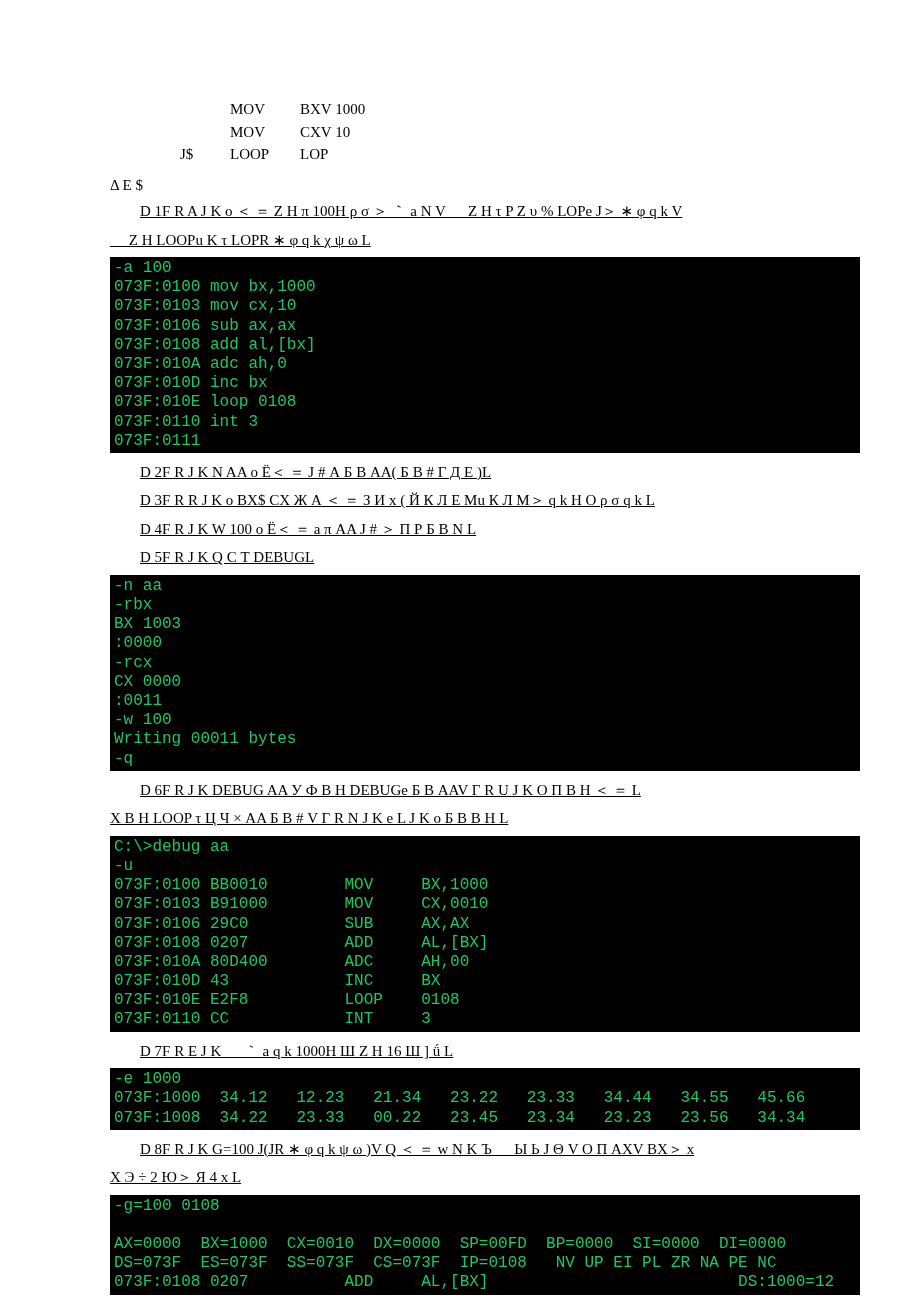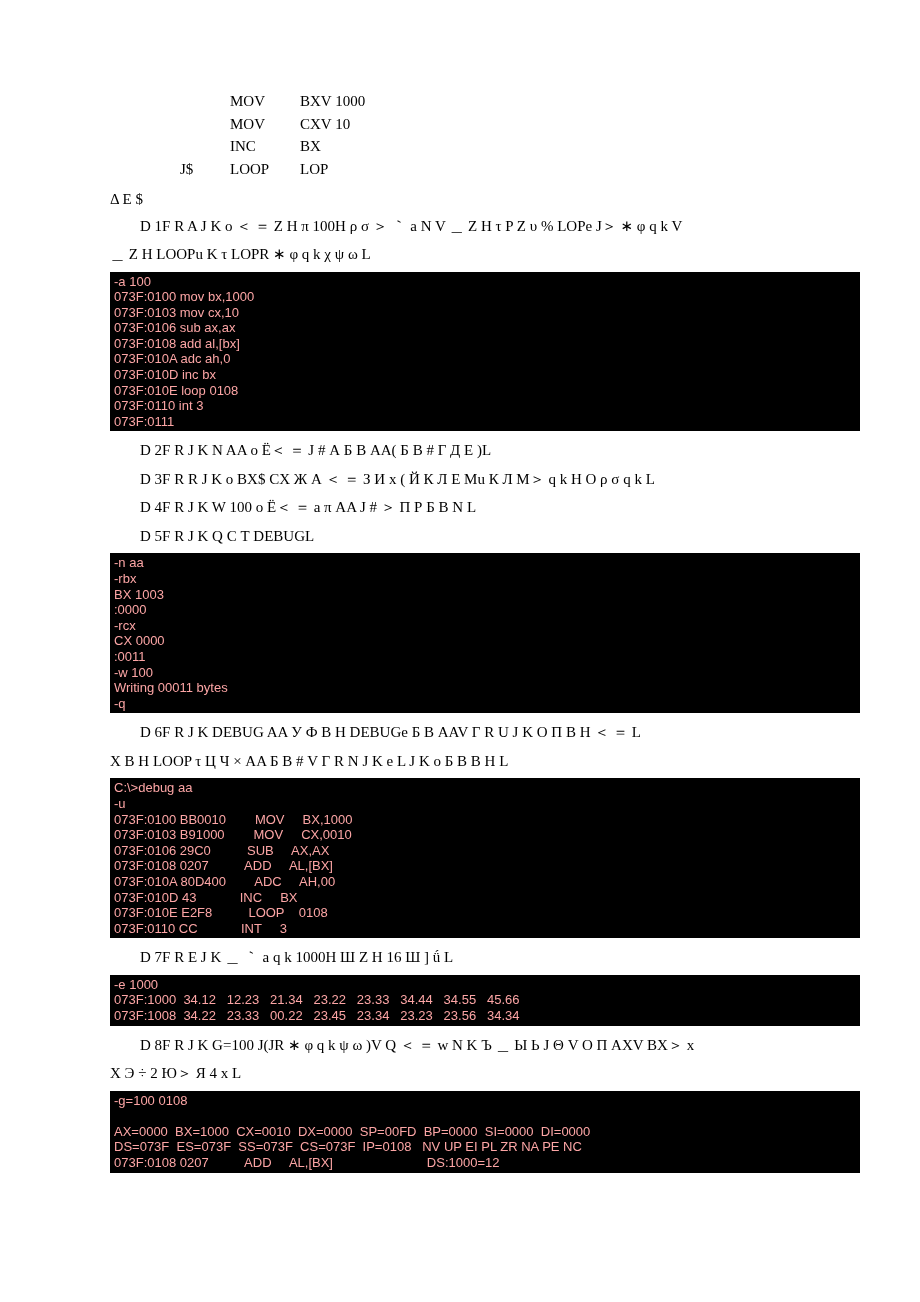--- a/index.html
+++ b/index.html
@@ -6,57 +6,52 @@
     background: #fff;
     font-family: "Times New Roman", serif;
     font-size: 15px;
     margin: 0;
     padding: 90px 60px 40px 110px;
     width: 920px;
     box-sizing: border-box;
     color: #000;
     line-height: 1.5;
   }
-  .asm-block { margin: 0 0 8px 70px; }
+  .asm-block { margin: 8px 0 8px 70px; }
   .asm-line { display: flex; }
   .asm-label { width: 50px; }
   .asm-op { width: 70px; }
   .asm-arg { }
   .section-head { margin: 6px 0 4px 0; }
-  .para { margin: 2px 0 6px 0; text-indent: 2em; }
+  .para { margin: 2px 0 6px 0; text-indent: 2em; text-decoration: underline; }
   .para.noindent { text-indent: 0; }
   .terminal {
     background: #000;
-    color: #fca5a5;
-    font-family: Liberation Sans, sans-serif;
-    font-size: 13px;
+    color: #22c55e;
+    font-family: Liberation Mono, monospace;
+    font-size: 16px;
     padding: 2px 4px;
     margin: 4px 0 8px 0;
     white-space: pre;
     line-height: 1.2;
   }
 </style>
 </head>
 <body>
 
 <div class="asm-block">
   <div class="asm-line">
       <span class="asm-label"></span>
       <span class="asm-op">MOV</span>
       <span class="asm-arg">BXV 1000</span>
     </div>
   <div class="asm-line">
       <span class="asm-label"></span>
       <span class="asm-op">MOV</span>
       <span class="asm-arg">CXV 10</span>
-    </div>
-  <div class="asm-line">
-      <span class="asm-label"></span>
-      <span class="asm-op">INC</span>
-      <span class="asm-arg">BX</span>
     </div>
   <div class="asm-line">
       <span class="asm-label">J$</span>
       <span class="asm-op">LOOP</span>
       <span class="asm-arg">LOP</span>
     </div>
 </div>
 
 <div class="section-head">Δ Ε $</div>
 

